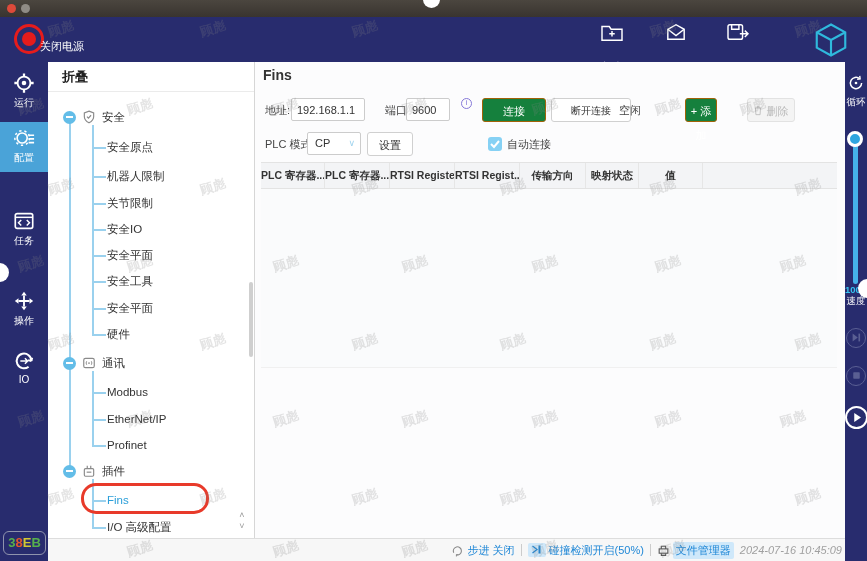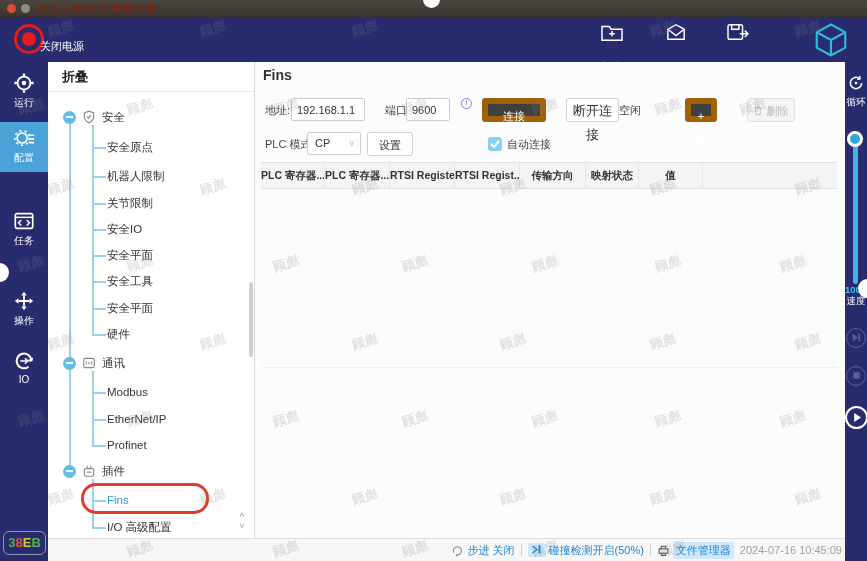--- a/index.html
+++ b/index.html
@@ -65,21 +65,21 @@
 
   
   .mainpanel { position:absolute; left:255px; top:62px; width:590px; height:476px; background:#fcfcfd; }
   .mp-title { position:absolute; left:8px; top:5px; font-size:14px; font-weight:bold; color:#333; }
   .mrow { position:absolute; left:0; width:590px; height:24px; }
   .mlabel { position:absolute; font-size:11px; color:#444; line-height:24px; }
   .minput { position:absolute; height:23px; border:1px solid #ccc; border-radius:2px; background:#fff;
     font-size:11px; color:#333; padding-left:5px; font-family:inherit; }
   .mbtn { position:absolute; height:24px; border-radius:3px; font-size:11px; text-align:center;
     line-height:24px; cursor:pointer; }
-  .btn-blue { background:#404040; color:#fff; border:6px solid #a16207; }
+  .btn-blue { background:#15803d; color:#fff; border:1px solid #a16207; }
   .btn-white { background:#fff; color:#333; border:1px solid #d0d0d0; }
   .btn-disabled { background:#f4f4f4; color:#b9b9b9; border:1px solid #e2e2e2; cursor:default; }
   .info-i { position:absolute; left:206px; top:0; width:11px; height:11px; border:1.5px solid #8678d9;
     border-radius:50%; color:#8678d9; font-size:8px; text-align:center; line-height:8px; }
   .mselect { position:absolute; left:52px; width:54px; height:23px; border:1px solid #ccc; border-radius:2px;
     background:#fff; font-size:11px; color:#333; line-height:21px; padding-left:7px; cursor:pointer; }
   .msel-chev { position:absolute; right:5px; top:0; color:#9fd3ee; font-size:9px; }
   .checkbox { position:absolute; left:233px; top:5px; width:14px; height:14px; background:#86d1f4;
     border-radius:3px; cursor:pointer; }
   .cb-label { position:absolute; left:252px; font-size:11px; color:#444; line-height:24px; }
@@ -105,38 +105,37 @@
   .rb-play { left:0; width:23px; height:23px; border:2px solid #fff; }
   .rb-btn svg { display:block; margin:2px auto 0; }
 
   
   .statusbar { position:absolute; left:48px; top:538px; width:797px; height:23px; background:#f7f7f7;
     border-top:1px solid #ddd; display:flex; justify-content:flex-end; align-items:center; gap:6px;
     padding-right:3px; font-size:11px; }
   .sb-blue { color:#1f87d6; }
   .sb-sep { width:1px; height:12px; background:#ccc; }
   .sb-chip { background:#cfe8fa; padding:1px 3px; border-radius:2px; }
-  .sb-time { color:#a0a0a0; }
+  .sb-time { color:#a0a0a0;font-style:italic; }
   .sb-item { display:flex; align-items:center; gap:3px; cursor:pointer; }
 
   
   .notch { position:absolute; background:#fff; border-radius:50%; z-index:60; }
   #wm-layer { position:absolute; left:0; top:0; width:867px; height:561px; pointer-events:none; z-index:45; }
   .wm { position:absolute; font-size:13px; color:rgba(130,130,130,0.22); transform:rotate(-18deg);
     font-weight:bold; }
 </style>
 </head>
 <body>
 
 <div class="screen">
 
   <div class="titlebar">
     <span class="tb-btn tb-close"></span>
     <span class="tb-btn tb-min"></span>
-    <span class="tb-title">机器人图形化编程环境</span>
   </div>
 
   <div class="topnav">
     <div class="power-ring">
       <span class="power-dot"></span>
     </div>
     <span class="power-label">关闭电源</span>
 
 
     <div class="nav-action" style="left:588px">
@@ -314,21 +313,21 @@
   <div class="mainpanel">
     <div class="mp-title">Fins</div>
 
     <div class="mrow" style="top:36px">
       <span class="mlabel" style="left:10px">地址:</span>
       <input class="minput" style="left: 36px; width: 74px;" readonly="" value="192.168.1.1">
       <span class="mlabel" style="left:130px">端口</span>
       <input class="minput" style="left: 139px; width: 44px; margin-left: 12px;" readonly="" value="9600">
       <span class="info-i">i</span>
       <div class="mbtn btn-blue" style="left:227px;width:64px">连接</div>
-      <div class="mbtn btn-white" style="left:311px;width:53px;font-size:13px">断开连接</div>
+      <div class="mbtn btn-white" style="left:296px;width:80px;font-size:10px">断开连接</div>
       <span class="mlabel" style="left:364px">空闲</span>
       <div class="mbtn btn-blue" style="left:430px;width:32px"><span>+</span> <span>添加</span></div>
       <div class="mbtn btn-disabled" style="left:492px;width:48px">
         <svg width="10" height="11" viewBox="0 0 24 26" style="vertical-align:-1px">
           <path d="M4 7 h16 M10 7 v-3 h4 v3 M6 7 l1 16 h10 l1 -16" fill="none" stroke="#b9b9b9" stroke-width="2"></path>
         </svg>
         <span>删除</span>
       </div>
     </div>
 

